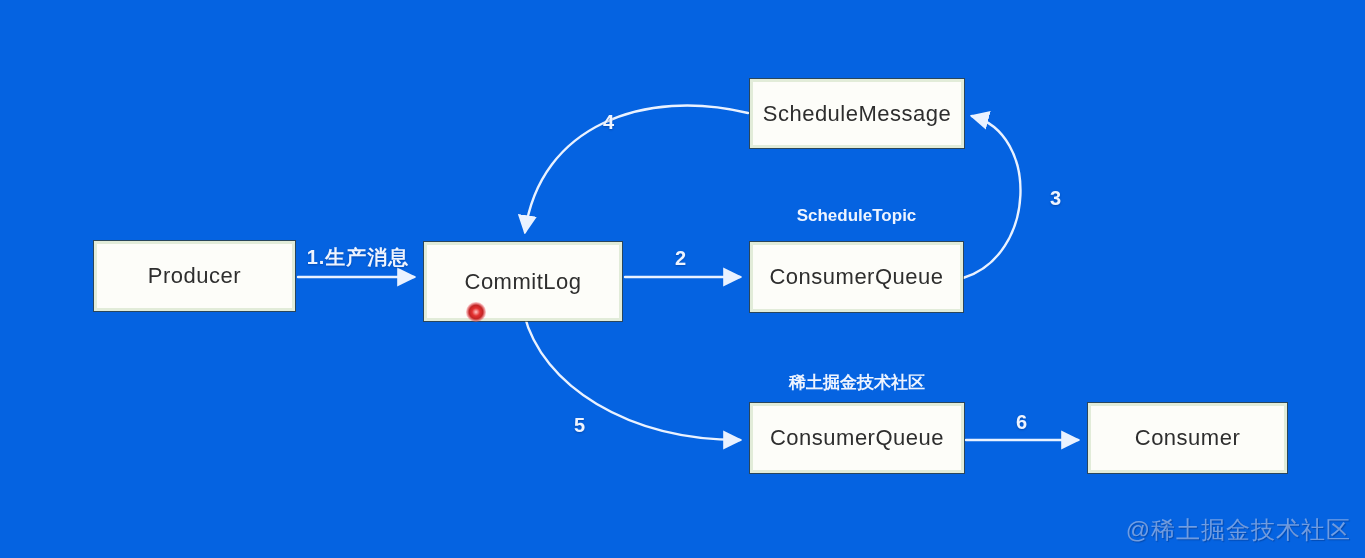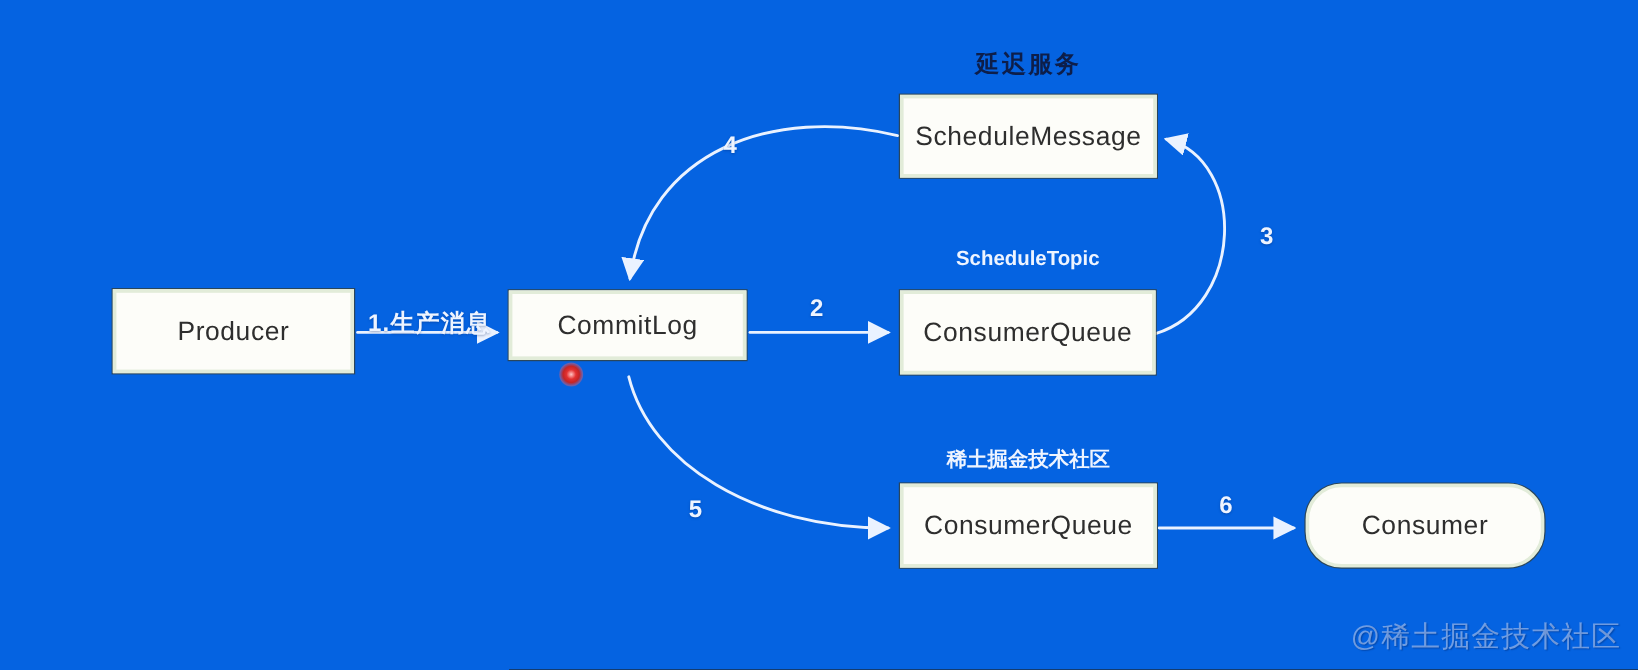--- a/index.html
+++ b/index.html
@@ -92,31 +92,31 @@
     position: absolute;
     right: 14px;
     bottom: 12px;
     font-size: 24px;
     color: rgba(200, 212, 240, 0.55);
     letter-spacing: 1px;
     text-shadow: 1px 1px 1px rgba(0, 20, 70, 0.3);
   }
   
   .node-producer          { left: 94px;  top: 241px; width: 201px; height: 70px; }
-  .node-commitlog         { left: 424px; top: 242px; width: 198px; height: 58px; }
+  .node-commitlog         { left: 424px; top: 242px; width: 198px; height: 79px; }
   .node-schedule-message  { left: 750px; top: 79px;  width: 214px; height: 69px; }
   .node-schedule-queue    { left: 750px; top: 242px; width: 213px; height: 70px; }
   .node-target-queue      { left: 750px; top: 403px; width: 214px; height: 70px; }
-  .node-consumer          { left: 1088px;top: 403px; width: 199px; height: 70px; border-radius: 30px; }
+  .node-consumer          { left: 1088px;top: 403px; width: 199px; height: 70px; }
   
   .caption-delay-service  { left: 750px; top: 40px;  width: 214px; }
   .caption-schedule-topic { left: 750px; top: 206px; width: 213px; }
   .caption-target-topic   { left: 750px; top: 371px; width: 214px; }
   
-  .edge-label-1 { left: 358px;  top: 257px; margin-top: 12px; }
+  .edge-label-1 { left: 358px;  top: 257px; }
   .edge-label-2 { left: 681px;  top: 258px; }
   .edge-label-3 { left: 1056px; top: 198px; }
   .edge-label-4 { left: 609px;  top: 122px; }
   .edge-label-5 { left: 580px;  top: 425px; }
   .edge-label-6 { left: 1022px; top: 422px; }
 </style>
 </head>
 <body>
 
 <div class="stage">
@@ -128,21 +128,20 @@
       </marker>
     </defs>
     <path class="edge-line" d="M 298 277 L 414 277" marker-end="url(#ah)"></path>
     <path class="edge-line" d="M 625 277 L 740 277" marker-end="url(#ah)"></path>
     <path class="edge-line" d="M 963 278 C 1036 256 1040 134 972 116" marker-end="url(#ah)"></path>
     <path class="edge-line" d="M 748 113 C 645 88 540 125 525 232" marker-end="url(#ah)"></path>
     <path class="edge-line" d="M 524 314 C 542 386 628 440 740 440" marker-end="url(#ah)"></path>
     <path class="edge-line" d="M 966 440 L 1078 440" marker-end="url(#ah)"></path>
   </svg>
 
-  <div class="caption caption-dark caption-delay-service">延迟服务</div>
   <div class="caption caption-light caption-schedule-topic">ScheduleTopic</div>
   <div class="caption caption-light caption-target-topic">稀土掘金技术社区</div>
 
   <div class="node node-producer">
     <span class="node-label">Producer</span>
   </div>
   <div class="node node-commitlog">
     <span class="node-label">CommitLog</span>
   </div>
   <div class="node node-schedule-message">

